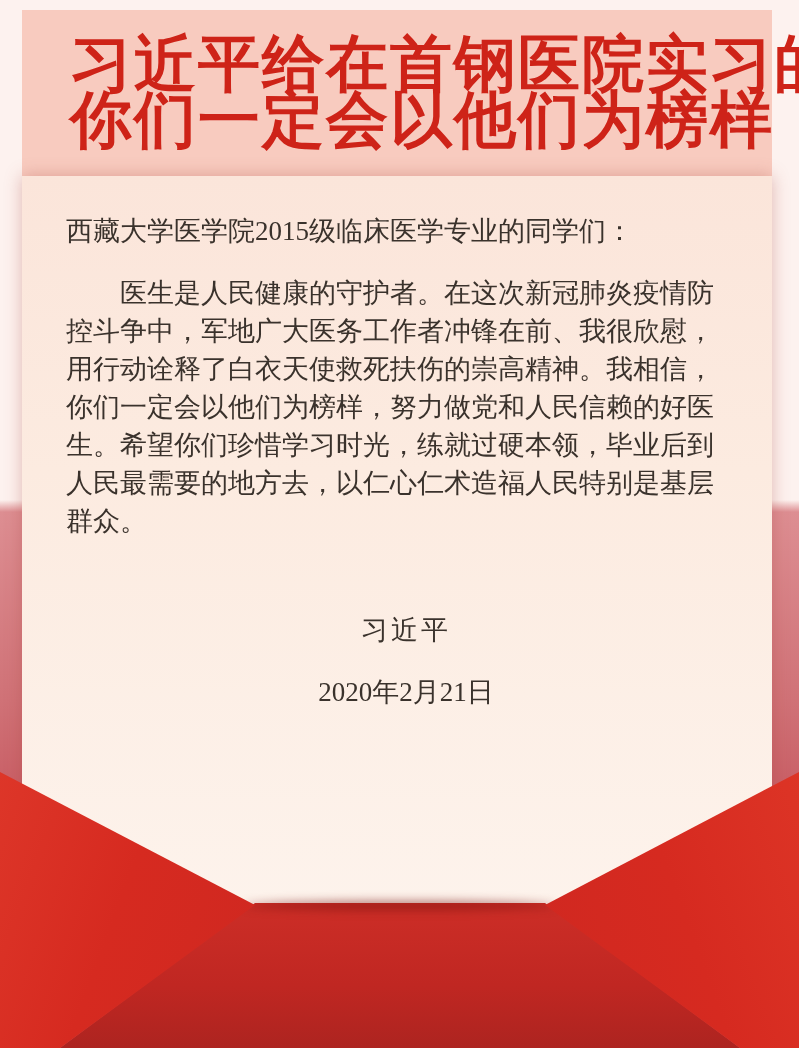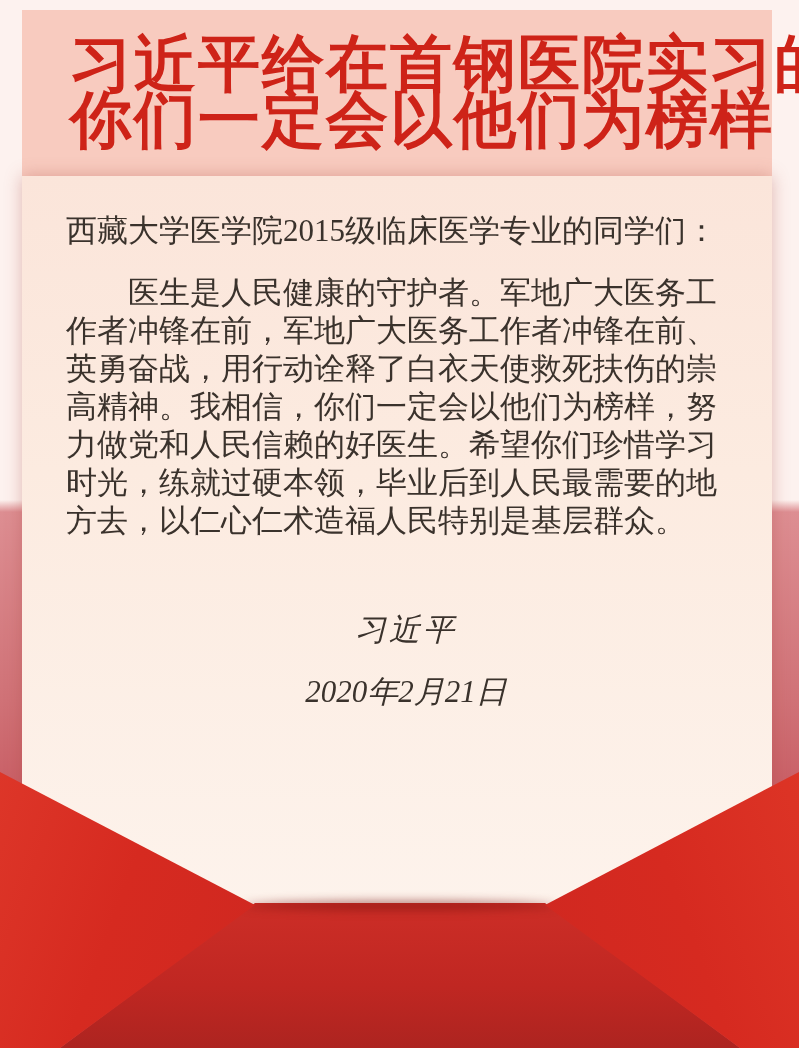--- a/index.html
+++ b/index.html
@@ -40,28 +40,28 @@
   
   .letter-card {
     position: absolute; left: 22px; top: 176px;
     width: 750px; height: 740px;
     background: linear-gradient(180deg, #fbe5da 0%, #fcebe0 40%, #fdf3ec 100%);
     box-shadow: 0 0 16px rgba(170, 70, 60, 0.35);
   }
   .letter-text {
     position: absolute; left: 44px; top: 36px;
     width: 672px;
-    font-size: 31px;
+    font-size: 27px;
     line-height: 38px;
     letter-spacing: 0;
     color: #3a322c;
   }
   .letter-text p { margin: 0 0 24px 0; }
   .para { text-indent: 2em; }
-  .closing { margin-top: 71px; text-align: center; padding-left: 8px; font-style: italic; }
+  .closing { margin-top: 71px; text-align: center; padding-left: 8px; }
   .signature { margin: 0; letter-spacing: 3px; }
   .date { margin: 0; }
 
   
   .flap { position: absolute; inset: 0; }
   .flap-bottom {
     background: linear-gradient(180deg, #cd2e27 900px, #c02722 985px, #ad2420 1048px);
     clip-path: polygon(255px 903px, 545px 903px, 740px 1048px, 60px 1048px);
   }
   .flap-left {
@@ -86,21 +86,21 @@
 <div class="page">
 
   <div class="header-band">
     <div class="title-line">习近平给在首钢医院实习的</div>
     <div class="title-line">你们一定会以他们为榜样</div>
   </div>
 
   <div class="letter-card">
     <div class="letter-text">
       <p class="salutation">西藏大学医学院2015级临床医学专业的同学们：</p>
-      <p class="para">医生是人民健康的守护者。军地广大医务工作者冲锋在前，军地广大医务工作者冲锋在前、英勇奋战，用行动诠释了白衣天使救死扶伤的崇高精神。我相信，你们一定会以他们为榜样，努力做党和人民信赖的好医生。希望你们珍惜学习时光，练就过硬本领，毕业后到人民最需要的地方去，以仁心仁术造福人民特别是基层群众。</p>
+      <p class="para">医生是人民健康的守护者。在这次新冠肺炎疫情防控斗争中，军地广大医务工作者冲锋在前、我很欣慰，用行动诠释了白衣天使救死扶伤的崇高精神。我相信，你们一定会以他们为榜样，努力做党和人民信赖的好医生。希望你们珍惜学习时光，练就过硬本领，毕业后到人民最需要的地方去，以仁心仁术造福人民特别是基层群众。</p>
       <div class="closing">
         <p class="signature">习近平</p>
         <p class="date">2020年2月21日</p>
       </div>
     </div>
   </div>
 
   <div class="flap flap-bottom"></div>
   <div class="letter-edge-shadow"></div>
   <div class="flap flap-left"></div>

